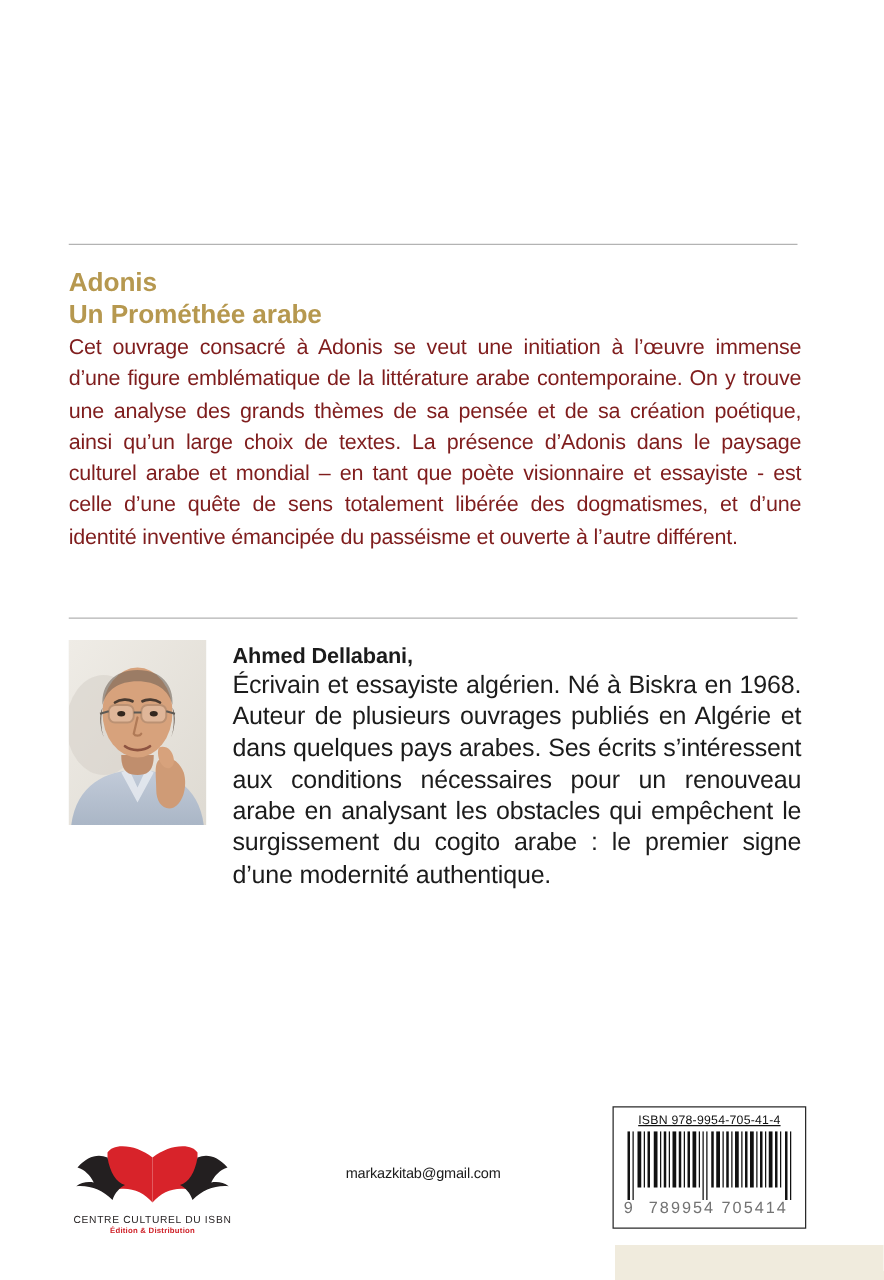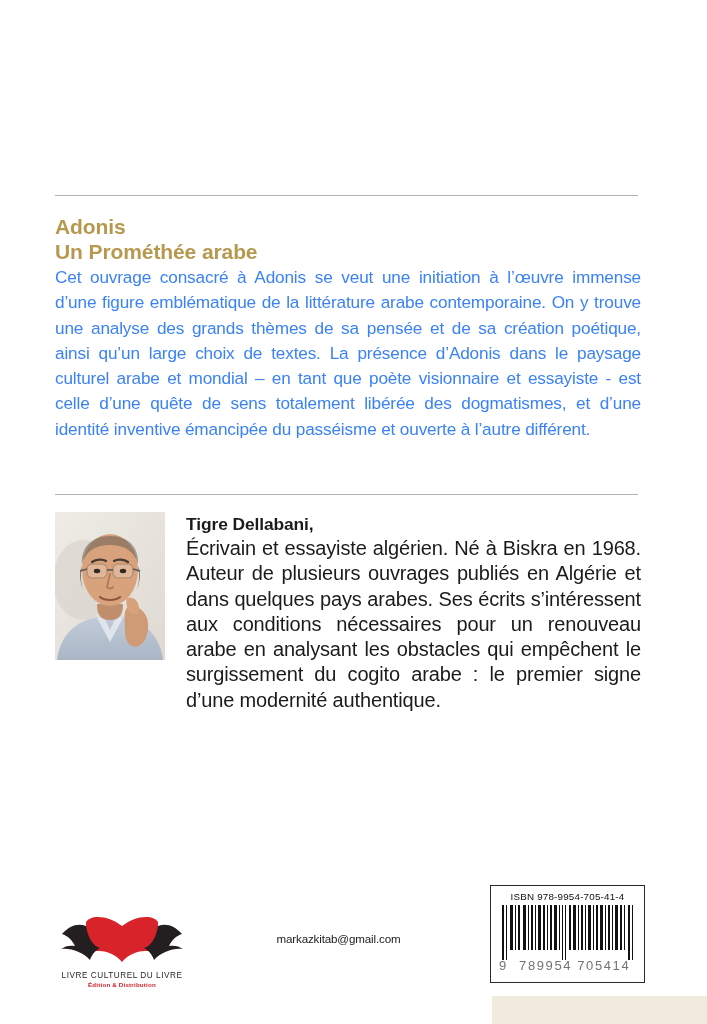--- a/index.html
+++ b/index.html
@@ -46,21 +46,21 @@
     color: #b6984f;
     font-weight: bold;
     font-size: 21px;
     line-height: 25px;
     letter-spacing: -0.1px;
   }
   .book-title-2 {
     margin-bottom: 1px;
   }
   .blurb-text {
-    color: #3b82f6;
+    color: #7f1d1d;
     font-size: 17.2px;
     line-height: 25.3px;
     text-align: justify;
     text-justify: inter-word;
     letter-spacing: -0.15px;
   }
 
   
   .author-block {
     position: absolute;
@@ -150,20 +150,21 @@
     box-sizing: border-box;
     padding: 5px 7px 3px 7px;
   }
   .barcode-isbn {
     text-align: center;
     font-size: 9.8px;
     color: #111111;
     letter-spacing: 0.2px;
     line-height: 12px;
     white-space: nowrap;
+    text-decoration: underline;
   }
   .barcode-bars { display: block; margin: 2px auto 0 auto; }
   .barcode-digits {
     font-size: 13px;
     color: #737373;
     letter-spacing: 1.6px;
     line-height: 14px;
     margin-top: -1px;
     padding-left: 1px;
     white-space: nowrap;
@@ -239,33 +240,33 @@
           <path d="M55 62 L52 75 C53 77 57 77 58 75" stroke="#b07a57" stroke-width="1.8" fill="none" stroke-linecap="round"></path>
 
           <path d="M45 85 C50 89 60 89 65 85" stroke="#8e5441" stroke-width="2.2" fill="none" stroke-linecap="round"></path>
 
           <path d="M72 96 C80 92 88 96 92 106 C95 116 92 130 84 134 C76 137 70 130 70 120 C70 110 68 100 72 96 Z" fill="#cf9b76"></path>
           <path d="M72 86 C78 84 83 88 84 95 C85 101 81 104 77 102 C73 100 70 92 72 86 Z" fill="#d7a27c"></path>
         </g>
       </svg>
     </div>
     <div class="author-text">
-      <div class="author-name">Tigre Dellabani,</div>
+      <div class="author-name">Ahmed Dellabani,</div>
       <div class="author-bio">Écrivain et essayiste algérien. Né à Biskra en 1968. Auteur de plusieurs ouvrages publiés en Algérie et dans quelques pays arabes. Ses écrits s’intéressent aux conditions nécessaires pour un renouveau arabe en analysant les obstacles qui empêchent le surgissement du cogito arabe : le premier  signe d’une modernité authentique.</div>
     </div>
   </div>
 
   <div class="publisher-logo">
     <svg class="logo-mark" width="148" height="58" viewBox="0 0 148 58">
       <path d="M74 14 C66 8 58 5 50 5 C44 5 40 7 38 10 L38 44 C40 41 45 39 51 39 C60 39 68 43 74 50 Z" fill="#d8232a"></path>
       <path d="M74 14 C82 8 90 5 98 5 C104 5 108 7 110 10 L110 44 C108 41 103 39 97 39 C88 39 80 43 74 50 Z" fill="#d8232a"></path>
       <path d="M38 14 C30 11 22 13 14 22 C20 24 24 28 27 34 C22 33 17 34 13 37 C24 36 34 40 42 48 C44 42 48 38 52 36 C45 34 40 26 38 14 Z" fill="#231f20"></path>
       <path d="M110 14 C118 11 126 13 134 22 C128 24 124 28 121 34 C126 33 131 34 135 37 C124 36 114 40 106 48 C104 42 100 38 96 36 C103 34 108 26 110 14 Z" fill="#231f20"></path>
     </svg>
-    <div class="logo-name">LIVRE CULTUREL DU LIVRE</div>
+    <div class="logo-name">CENTRE CULTUREL DU ISBN</div>
     <div class="logo-tagline">Édition &amp; Distribution</div>
   </div>
 
   <div class="contact">
     <div>markazkitab@gmail.com</div>
   </div>
 
   <div class="barcode-box">
     <div class="barcode-isbn">ISBN 978-9954-705-41-4</div>
     <svg class="barcode-bars" width="139" height="55" viewBox="0 0 139 55">

